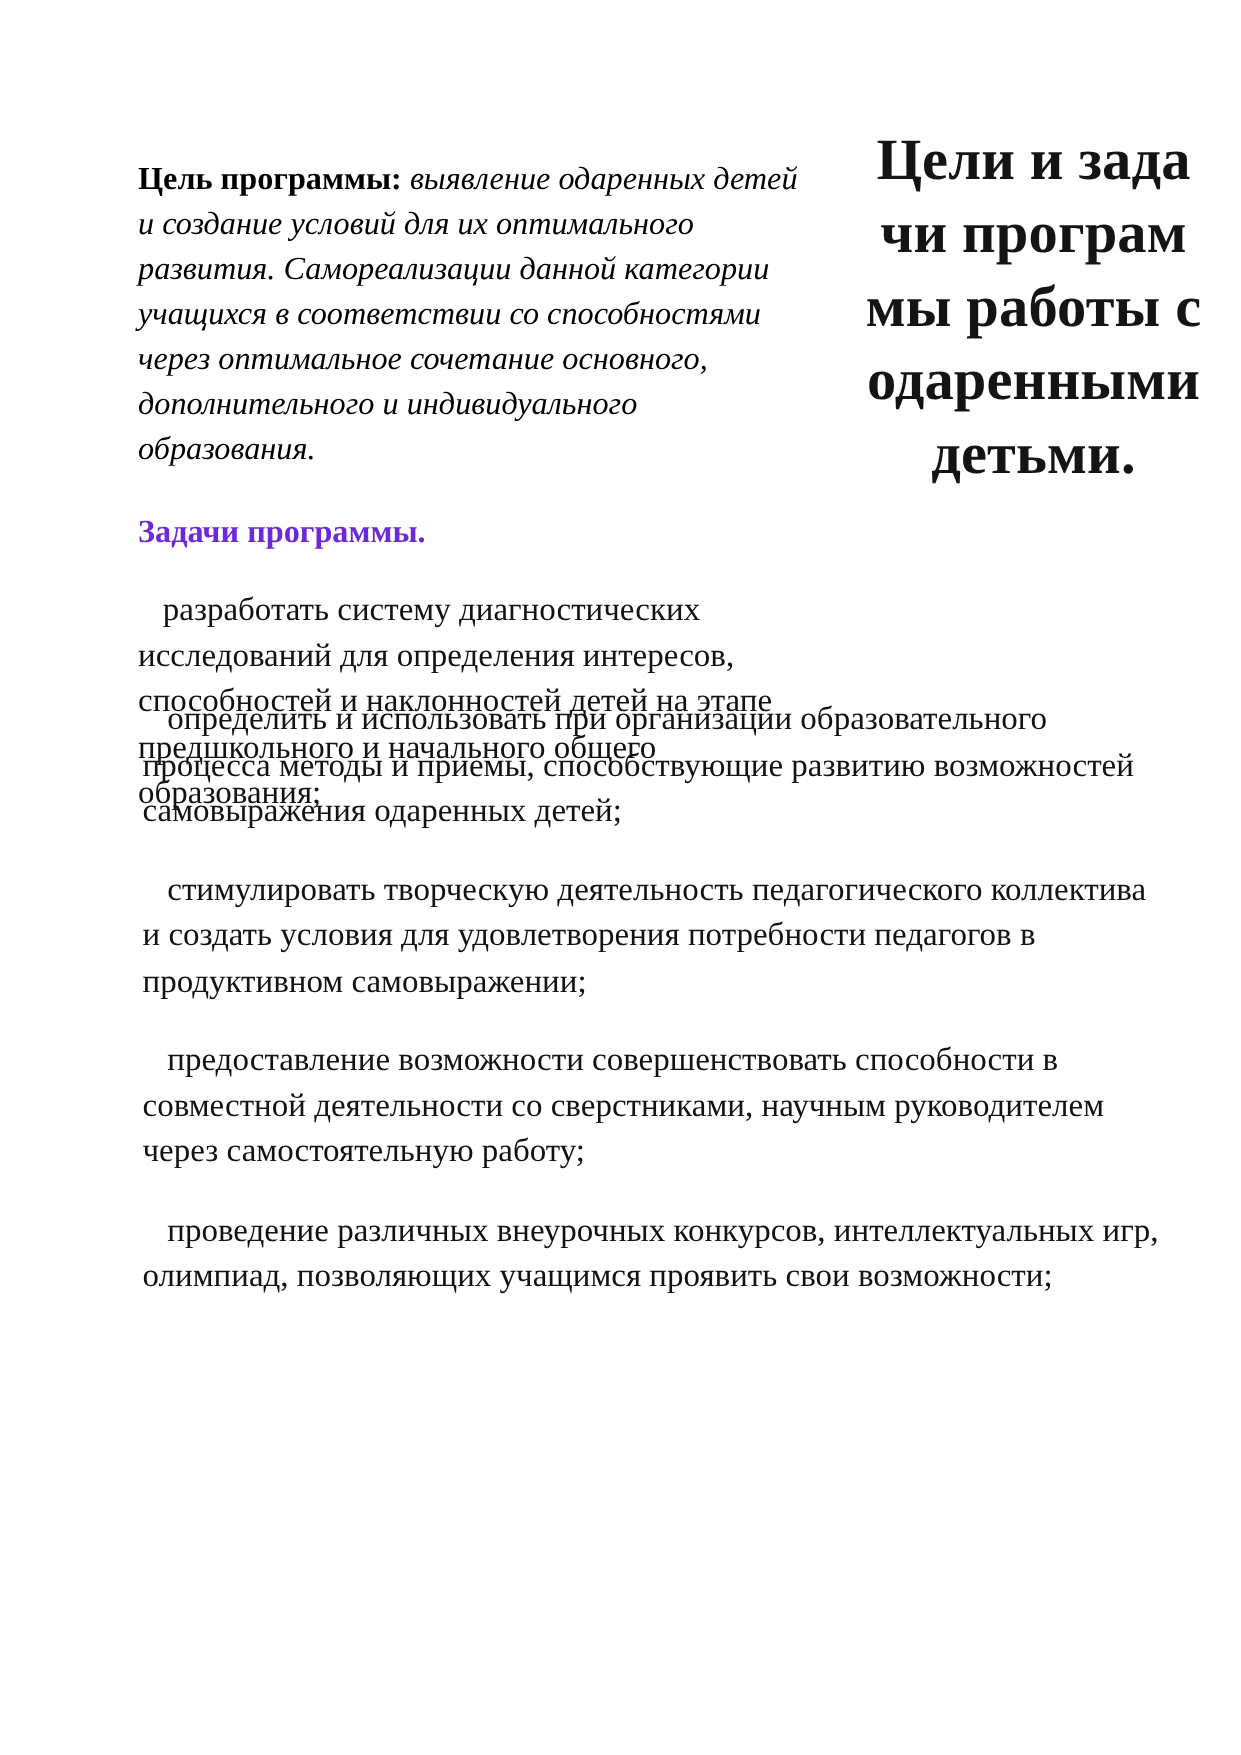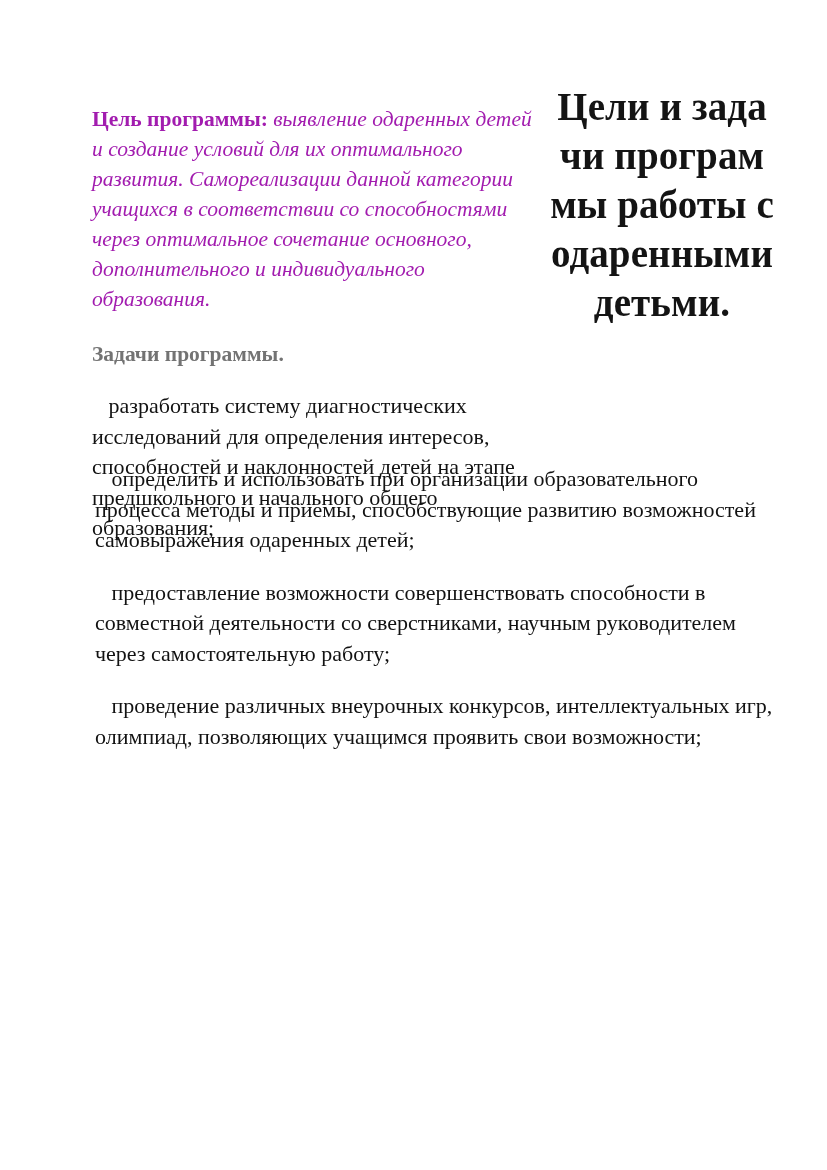--- a/index.html
+++ b/index.html
@@ -33,21 +33,21 @@
 
   .left-col {
     position: absolute;
     left: 92px;
     top: 104px;
     width: 440px;
   }
 
   .right-col {
     position: absolute;
-    left: 548px;
+    left: 575px;
     top: 82px;
     width: 228px;
   }
 
   
   .doc-title {
     margin: 0;
     font-size: 39px;
     line-height: 49px;
     font-weight: bold;
@@ -57,35 +57,35 @@
     color: #141414;
   }
 
   
   .goal-para {
     margin: 0;
     font-size: 21.5px;
     line-height: 30px;
     font-style: italic;
     text-align: left;
-    color: #a21caf;
+    color: #000000;
   }
   .goal-para .lead {
     font-style: normal;
     font-weight: bold;
   }
 
   .tasks-heading {
     margin: 0;
     padding-top: 25px;
     font-size: 21.5px;
     line-height: 30px;
     font-weight: bold;
     text-align: left;
-    color: #737373;
+    color: #6d28d9;
   }
 
   .task-para {
     margin: 0;
     font-size: 22px;
     line-height: 30.5px;
     text-align: left;
     color: #121212;
   }
 
@@ -124,17 +124,18 @@
     </div>
 
     <div class="right-col">
       <h1 class="doc-title">Цели  и задачи программы работы с одаренными детьми.</h1>
     </div>
 
   </div>
 
   <div class="flow">
     <p class="task-para indent">определить и использовать при организации образовательного процесса методы и приемы, способствующие развитию возможностей самовыражения одаренных детей;</p>
+    <p class="task-para indent">стимулировать творческую деятельность педагогического коллектива и создать условия для удовлетворения потребности педагогов в продуктивном самовыражении;</p>
     <p class="task-para indent">предоставление возможности совершенствовать способности в совместной деятельности со сверстниками, научным руководителем через самостоятельную работу;</p>
     <p class="task-para indent">проведение различных внеурочных конкурсов, интеллектуальных игр, олимпиад, позволяющих учащимся проявить свои возможности;</p>
   </div>
 
 </div>
 
 </body></html>

